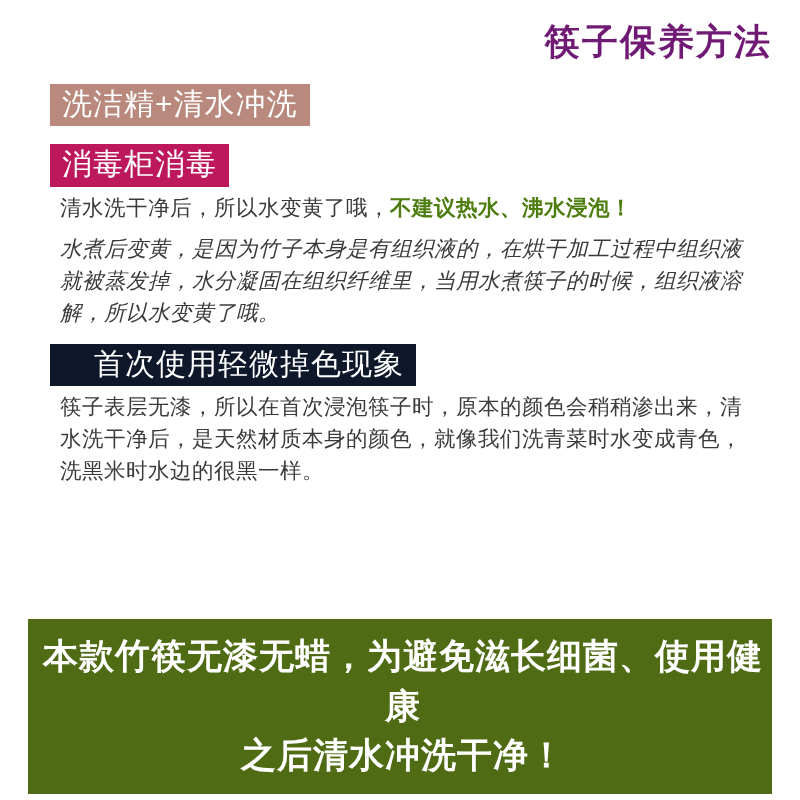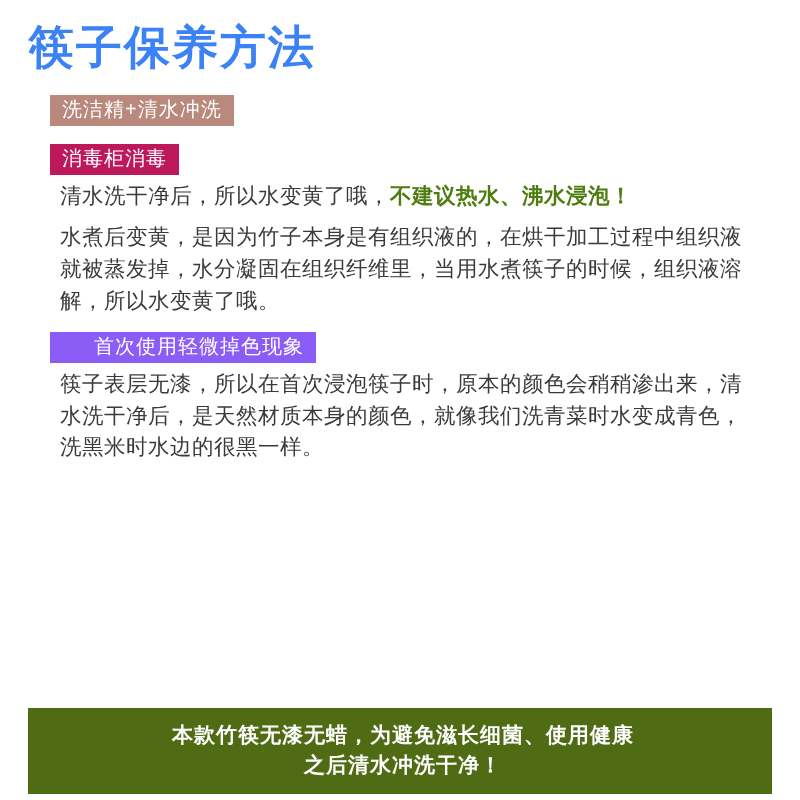--- a/index.html
+++ b/index.html
@@ -14,74 +14,75 @@
     overflow: hidden;
   }
   .page {
     position: relative;
     width: 800px;
     height: 800px;
     box-sizing: border-box;
     padding: 0 28px;
   }
   .main-title {
-    text-align: left;
-    font-size: 46px;
+    text-align: right;
+    font-size: 36px;
     font-weight: bold;
-    color: #3b82f6;
+    color: #701a75;
     letter-spacing: 2px;
     margin: 22px 0 14px 0;
     line-height: 1.1;
   }
   .section {
     margin-bottom: 4px;
   }
   .section-heading {
     display: inline-block;
     background: #b8897c;
     color: #ffffff;
-    font-size: 20px;
+    font-size: 30px;
     font-weight: normal;
     padding: 3px 12px 5px 12px;
     line-height: 1.15;
     margin: 8px 0 6px 22px;
     letter-spacing: 1px;
   }
   .heading-2 {
     background: #be185d;
   }
   .heading-3 {
-    background: #8b5cf6;
+    background: #0f172a;
     padding-left: 44px;
   }
   .body-text {
     font-size: 21.5px;
     color: #3a3a3a;
     line-height: 1.48;
     margin: 0 0 6px 0;
     padding: 0 26px 0 32px;
     text-align: left;
     letter-spacing: 0.5px;
   }
   .warn {
     color: #4d7c0f;
     font-weight: bold;
   }
   .para-gap {
     margin-top: 10px;
+    font-style: italic;
   }
   .footer-banner {
     position: absolute;
     left: 28px;
     right: 28px;
     bottom: 28px;
     background: #4f6b14;
     color: #ffffff;
     text-align: center;
-    font-size: 21px;
+    font-size: 35px;
     font-weight: bold;
     line-height: 1.42;
     padding: 12px 4px 14px 10px;
     letter-spacing: 1px;
     box-sizing: border-box;
   }
 </style>
 </head>
 <body>
 

